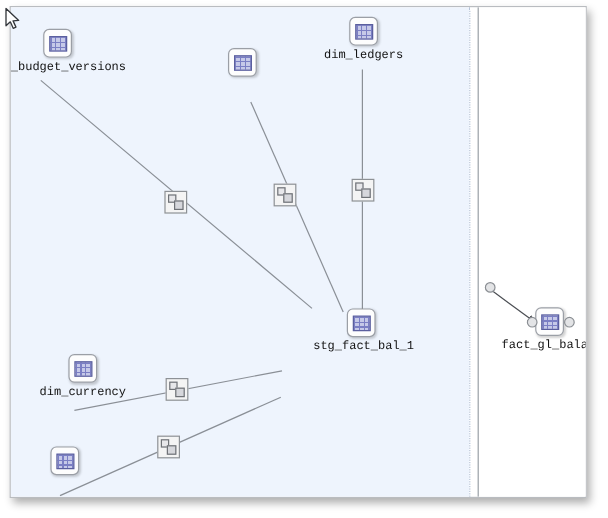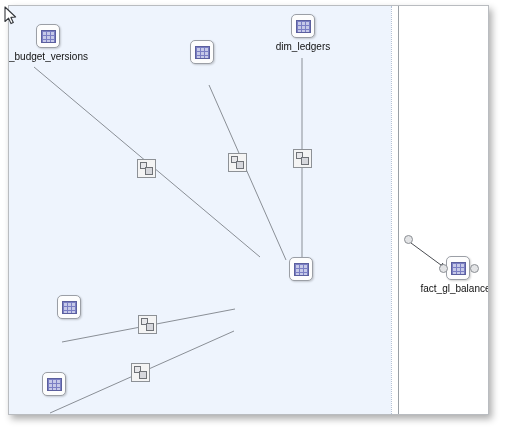--- a/index.html
+++ b/index.html
@@ -78,20 +78,21 @@
     height: 408px;
     pointer-events: none;
   }
 
   
   .node {
     position: absolute;
     width: 80px;
     margin-left: -40px;
     text-align: center;
+    font-family: Liberation Mono, monospace;
   }
   .node .icon-box {
     width: 24px;
     height: 24px;
     margin: 0 auto;
     background: #fdfdfd;
     border: 1px solid #9b9fa6;
     border-radius: 5px;
     box-sizing: border-box;
     box-shadow: 1px 1px 2px rgba(0,0,0,0.18);
@@ -213,25 +214,27 @@
         <div class="node" style="left: 294px; top: 8px;">
           <div class="icon-box">
             <div class="grid-glyph"></div>
           </div>
           <div class="node-label">dim_ledgers</div>
         </div>
         <div class="node" style="left: 292px; top: 251px;">
           <div class="icon-box">
             <div class="grid-glyph"></div>
           </div>
+          <div class="node-label">stg_fact_bal_1</div>
         </div>
         <div class="node" style="left: 60px; top: 289px;">
           <div class="icon-box">
             <div class="grid-glyph"></div>
           </div>
+          <div class="node-label">dim_currency</div>
         </div>
         <div class="node" style="left: 45px; top: 366px;">
           <div class="icon-box">
             <div class="grid-glyph"></div>
           </div>
         </div>
         <div class="node" style="left: 449px; top: 250px;">
           <div class="icon-box">
             <div class="grid-glyph"></div>
           </div>

